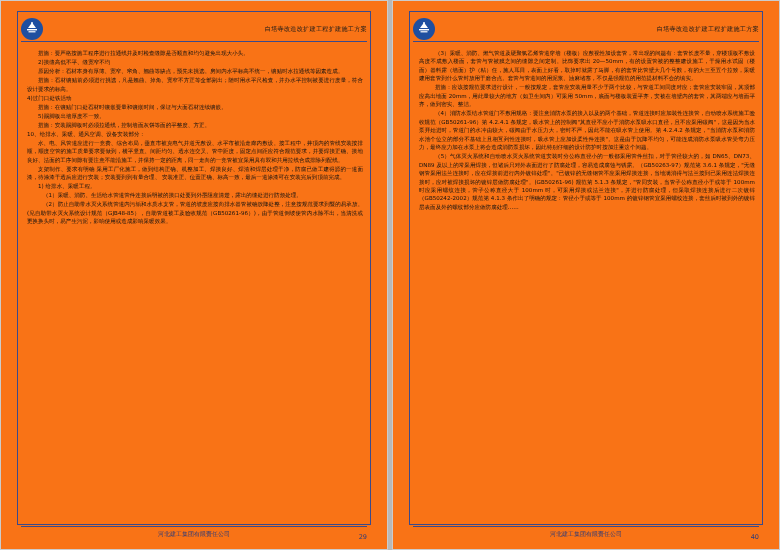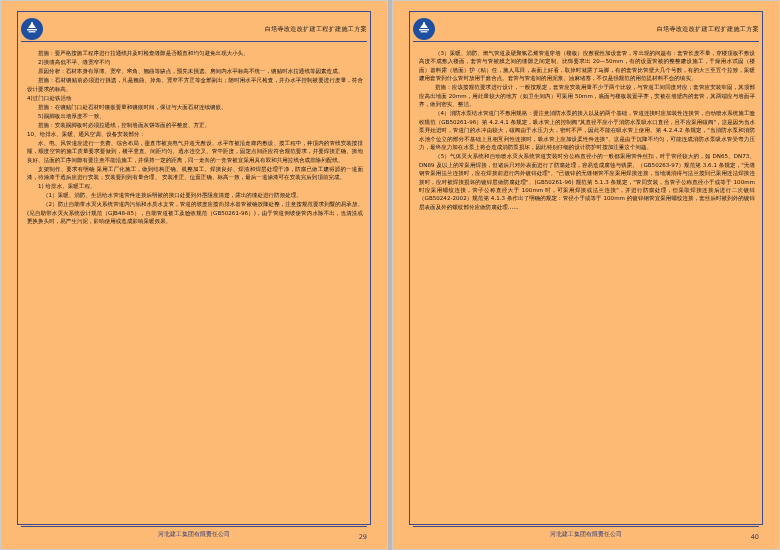--- a/index.html
+++ b/index.html
@@ -13,21 +13,21 @@
   }
   .spread {
     display: flex;
     width: 780px;
     height: 550px;
     gap: 4px;
     padding: 0;
     box-sizing: border-box;
   }
   .page {
-    background: #fdba74;
+    background: #f97316;
     width: 388px;
     height: 550px;
     box-sizing: border-box;
     position: relative;
     border: 1px solid #cccccc;
     display: flex;
     flex-direction: column;
   }
   .page-inner {
     position: absolute;

